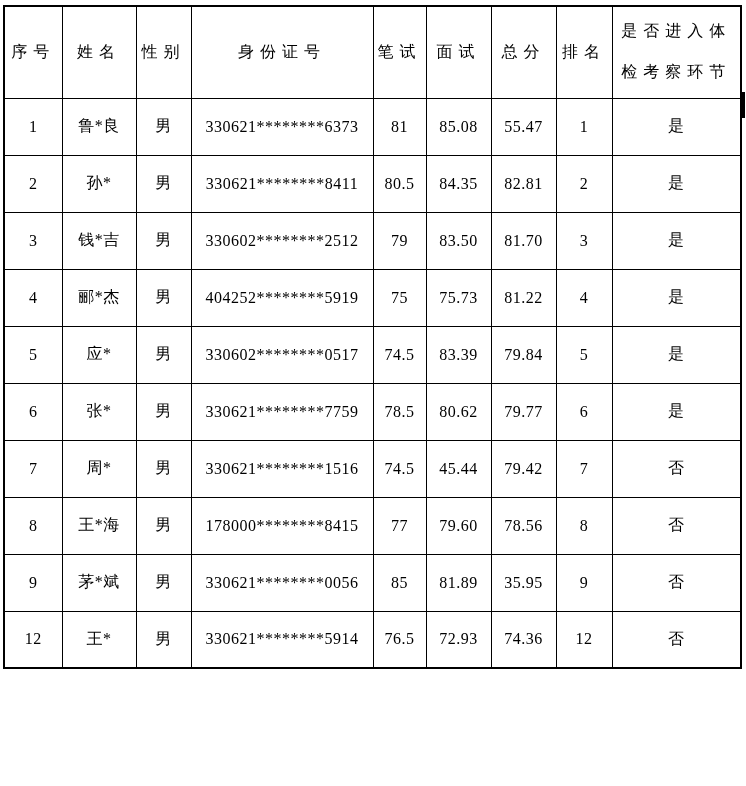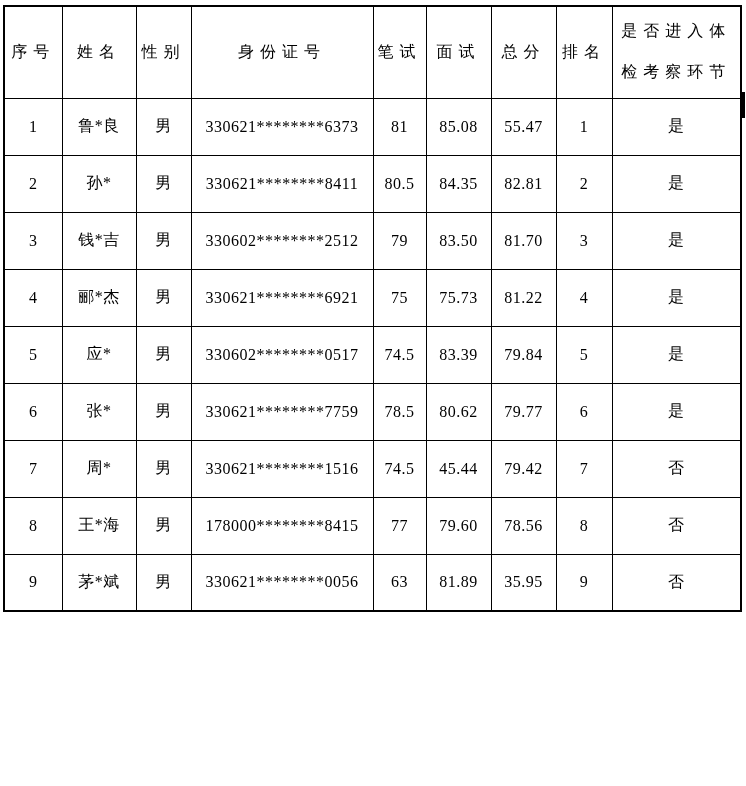--- a/index.html
+++ b/index.html
@@ -119,21 +119,21 @@
           <td class="cell-written">79</td>
           <td class="cell-interview">83.50</td>
           <td class="cell-total">81.70</td>
           <td class="cell-rank">3</td>
           <td class="cell-advance">是</td>
         </tr>
         <tr>
           <td class="cell-index">4</td>
           <td class="cell-name">郦*杰</td>
           <td class="cell-gender">男</td>
-          <td class="cell-id_number">330621********6921</td>
+          <td class="cell-id_number">404252********5919</td>
           <td class="cell-written">75</td>
           <td class="cell-interview">75.73</td>
           <td class="cell-total">81.22</td>
           <td class="cell-rank">4</td>
           <td class="cell-advance">是</td>
         </tr>
         <tr>
           <td class="cell-index">5</td>
           <td class="cell-name">应*</td>
           <td class="cell-gender">男</td>
@@ -175,22 +175,33 @@
           <td class="cell-interview">79.60</td>
           <td class="cell-total">78.56</td>
           <td class="cell-rank">8</td>
           <td class="cell-advance">否</td>
         </tr>
         <tr>
           <td class="cell-index">9</td>
           <td class="cell-name">茅*斌</td>
           <td class="cell-gender">男</td>
           <td class="cell-id_number">330621********0056</td>
-          <td class="cell-written">63</td>
+          <td class="cell-written">85</td>
           <td class="cell-interview">81.89</td>
           <td class="cell-total">35.95</td>
           <td class="cell-rank">9</td>
+          <td class="cell-advance">否</td>
+        </tr>
+        <tr>
+          <td class="cell-index">12</td>
+          <td class="cell-name">王*</td>
+          <td class="cell-gender">男</td>
+          <td class="cell-id_number">330621********5914</td>
+          <td class="cell-written">76.5</td>
+          <td class="cell-interview">72.93</td>
+          <td class="cell-total">74.36</td>
+          <td class="cell-rank">12</td>
           <td class="cell-advance">否</td>
         </tr>
       </tbody>
   </table>
   <div class="edge-mark"></div>
 </div>
 
 </body></html>

